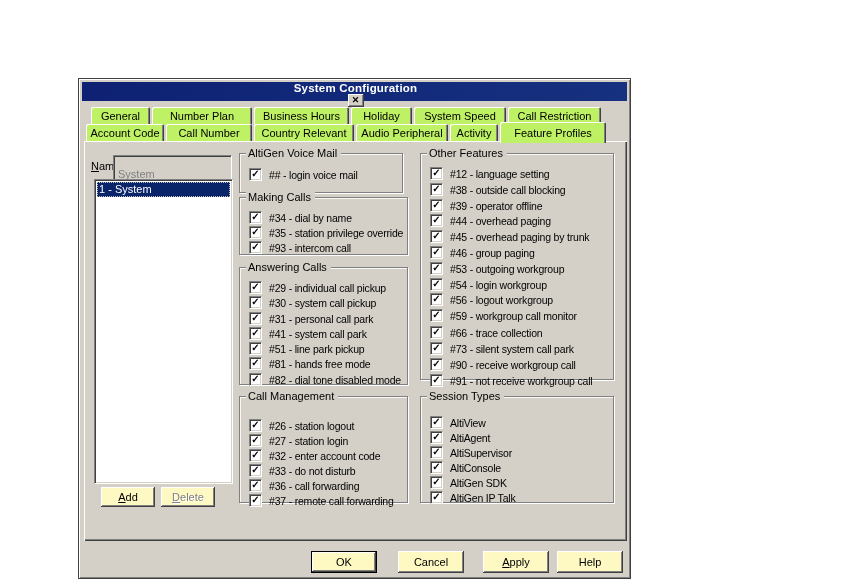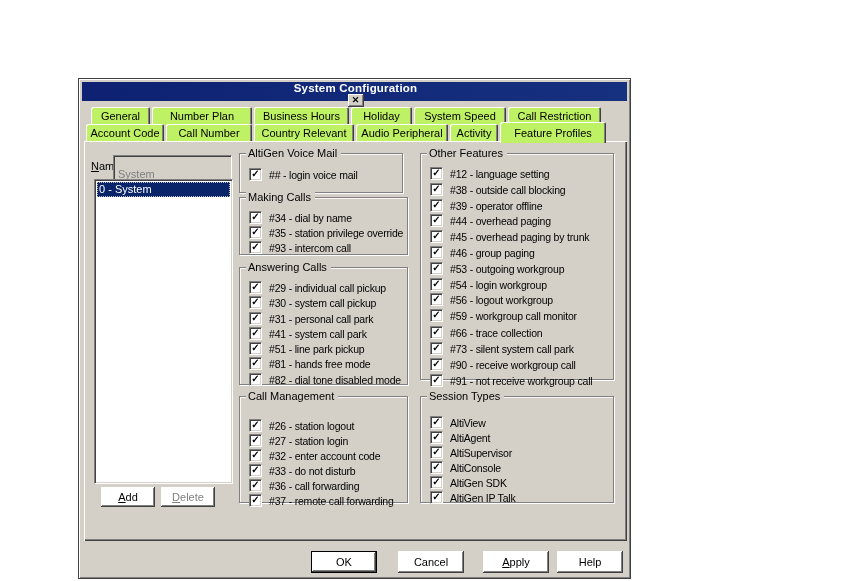--- a/index.html
+++ b/index.html
@@ -40,21 +40,21 @@
     background:#d4d0c8; color:#808080; padding:12px 4px;
     border:1px solid; border-color:#808080 #ffffff #ffffff #808080;
     box-shadow: inset 1px 1px 0 #404040; }
 
   .listbox { position:absolute; left:10px; top:38px; width:139px; height:305px; background:#ffffff;
     border:1px solid; border-color:#808080 #ffffff #ffffff #808080;
     box-shadow: inset 1px 1px 0 #404040, inset -1px -1px 0 #d4d0c8; padding:2px; }
   .list-item { height:15px; line-height:15px; padding:0 2px; white-space:nowrap; cursor:default; }
   .list-item.selected { background:#0a246a; color:#fff; outline:1px dotted #c0c0c0; outline-offset:-1px; }
 
-  .win-btn { position:absolute; background:#ffffff; border:none; font-family:inherit; font-size:11px;
+  .win-btn { position:absolute; background:#fef9c3; border:none; font-family:inherit; font-size:11px;
     box-shadow: inset -1px -1px 0 #404040, inset 1px 1px 0 #ffffff, inset -2px -2px 0 #808080;
     display:flex; align-items:center; justify-content:center; cursor:default; color:#000; }
   .btn-add    { left:17px; top:346px; width:54px; height:20px; }
   .btn-delete { left:77px; top:346px; width:54px; height:20px; color:#808080; text-shadow:1px 1px 0 #fff; }
 
   .group { position:absolute; border:1px solid #808080;
     box-shadow: 1px 1px 0 #ffffff, inset 1px 1px 0 rgba(255,255,255,.85); }
   .group-title { position:absolute; top:-7px; left:6px; background:#d4d0c8; padding:0 4px 0 2px;
     line-height:13px; white-space:nowrap; }
   .gbody { position:absolute; left:9px; right:2px; }
@@ -112,21 +112,21 @@
     <div class="tab">Activity</div>
     <div class="tab active">Feature Profiles</div>
   </div>
 
   <div class="panel">
 
     <div class="name-label"><span class="u">N</span><span>ame:</span></div>
     <div class="name-input">System</div>
 
     <div class="listbox">
-      <div class="list-item selected">0 - System</div>
+      <div class="list-item selected">1 - System</div>
     </div>
 
     <button class="win-btn btn-add">
         <span><span class="u">A</span><span>dd</span></span>
       </button>
     <button class="win-btn btn-delete">
         <span><span class="u">D</span><span>elete</span></span>
       </button>
 
     <div class="group g-voicemail">

